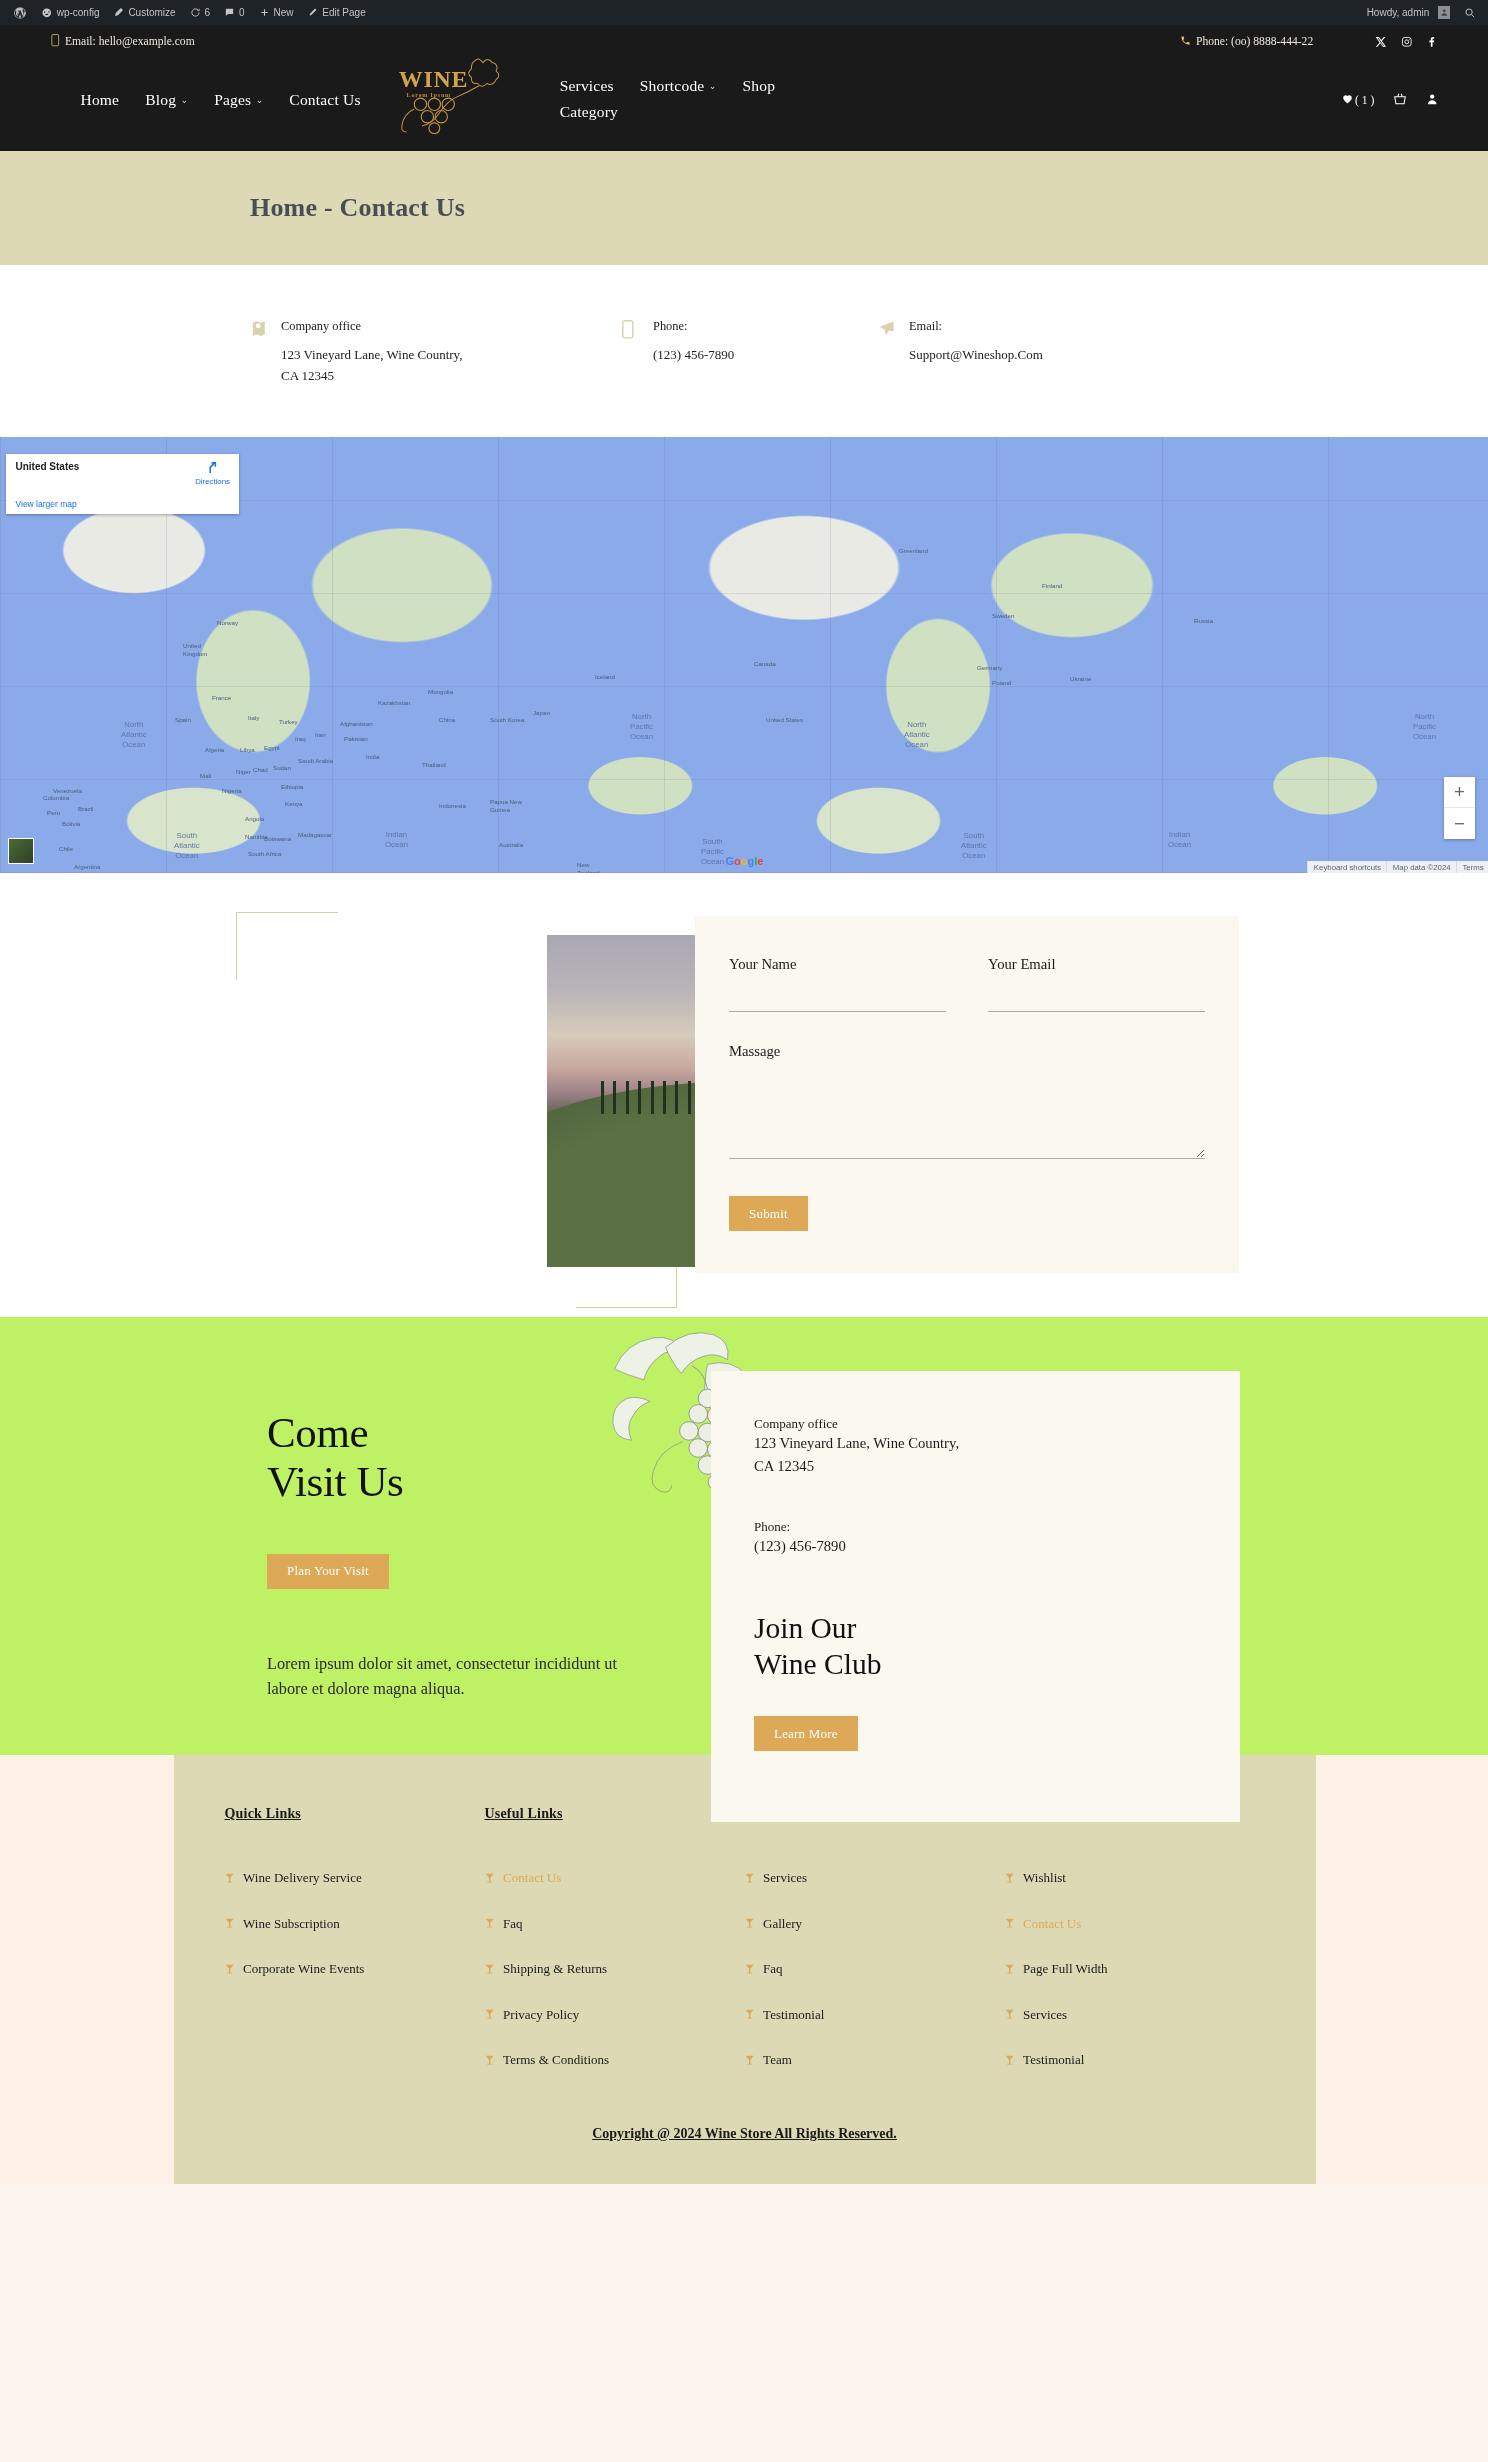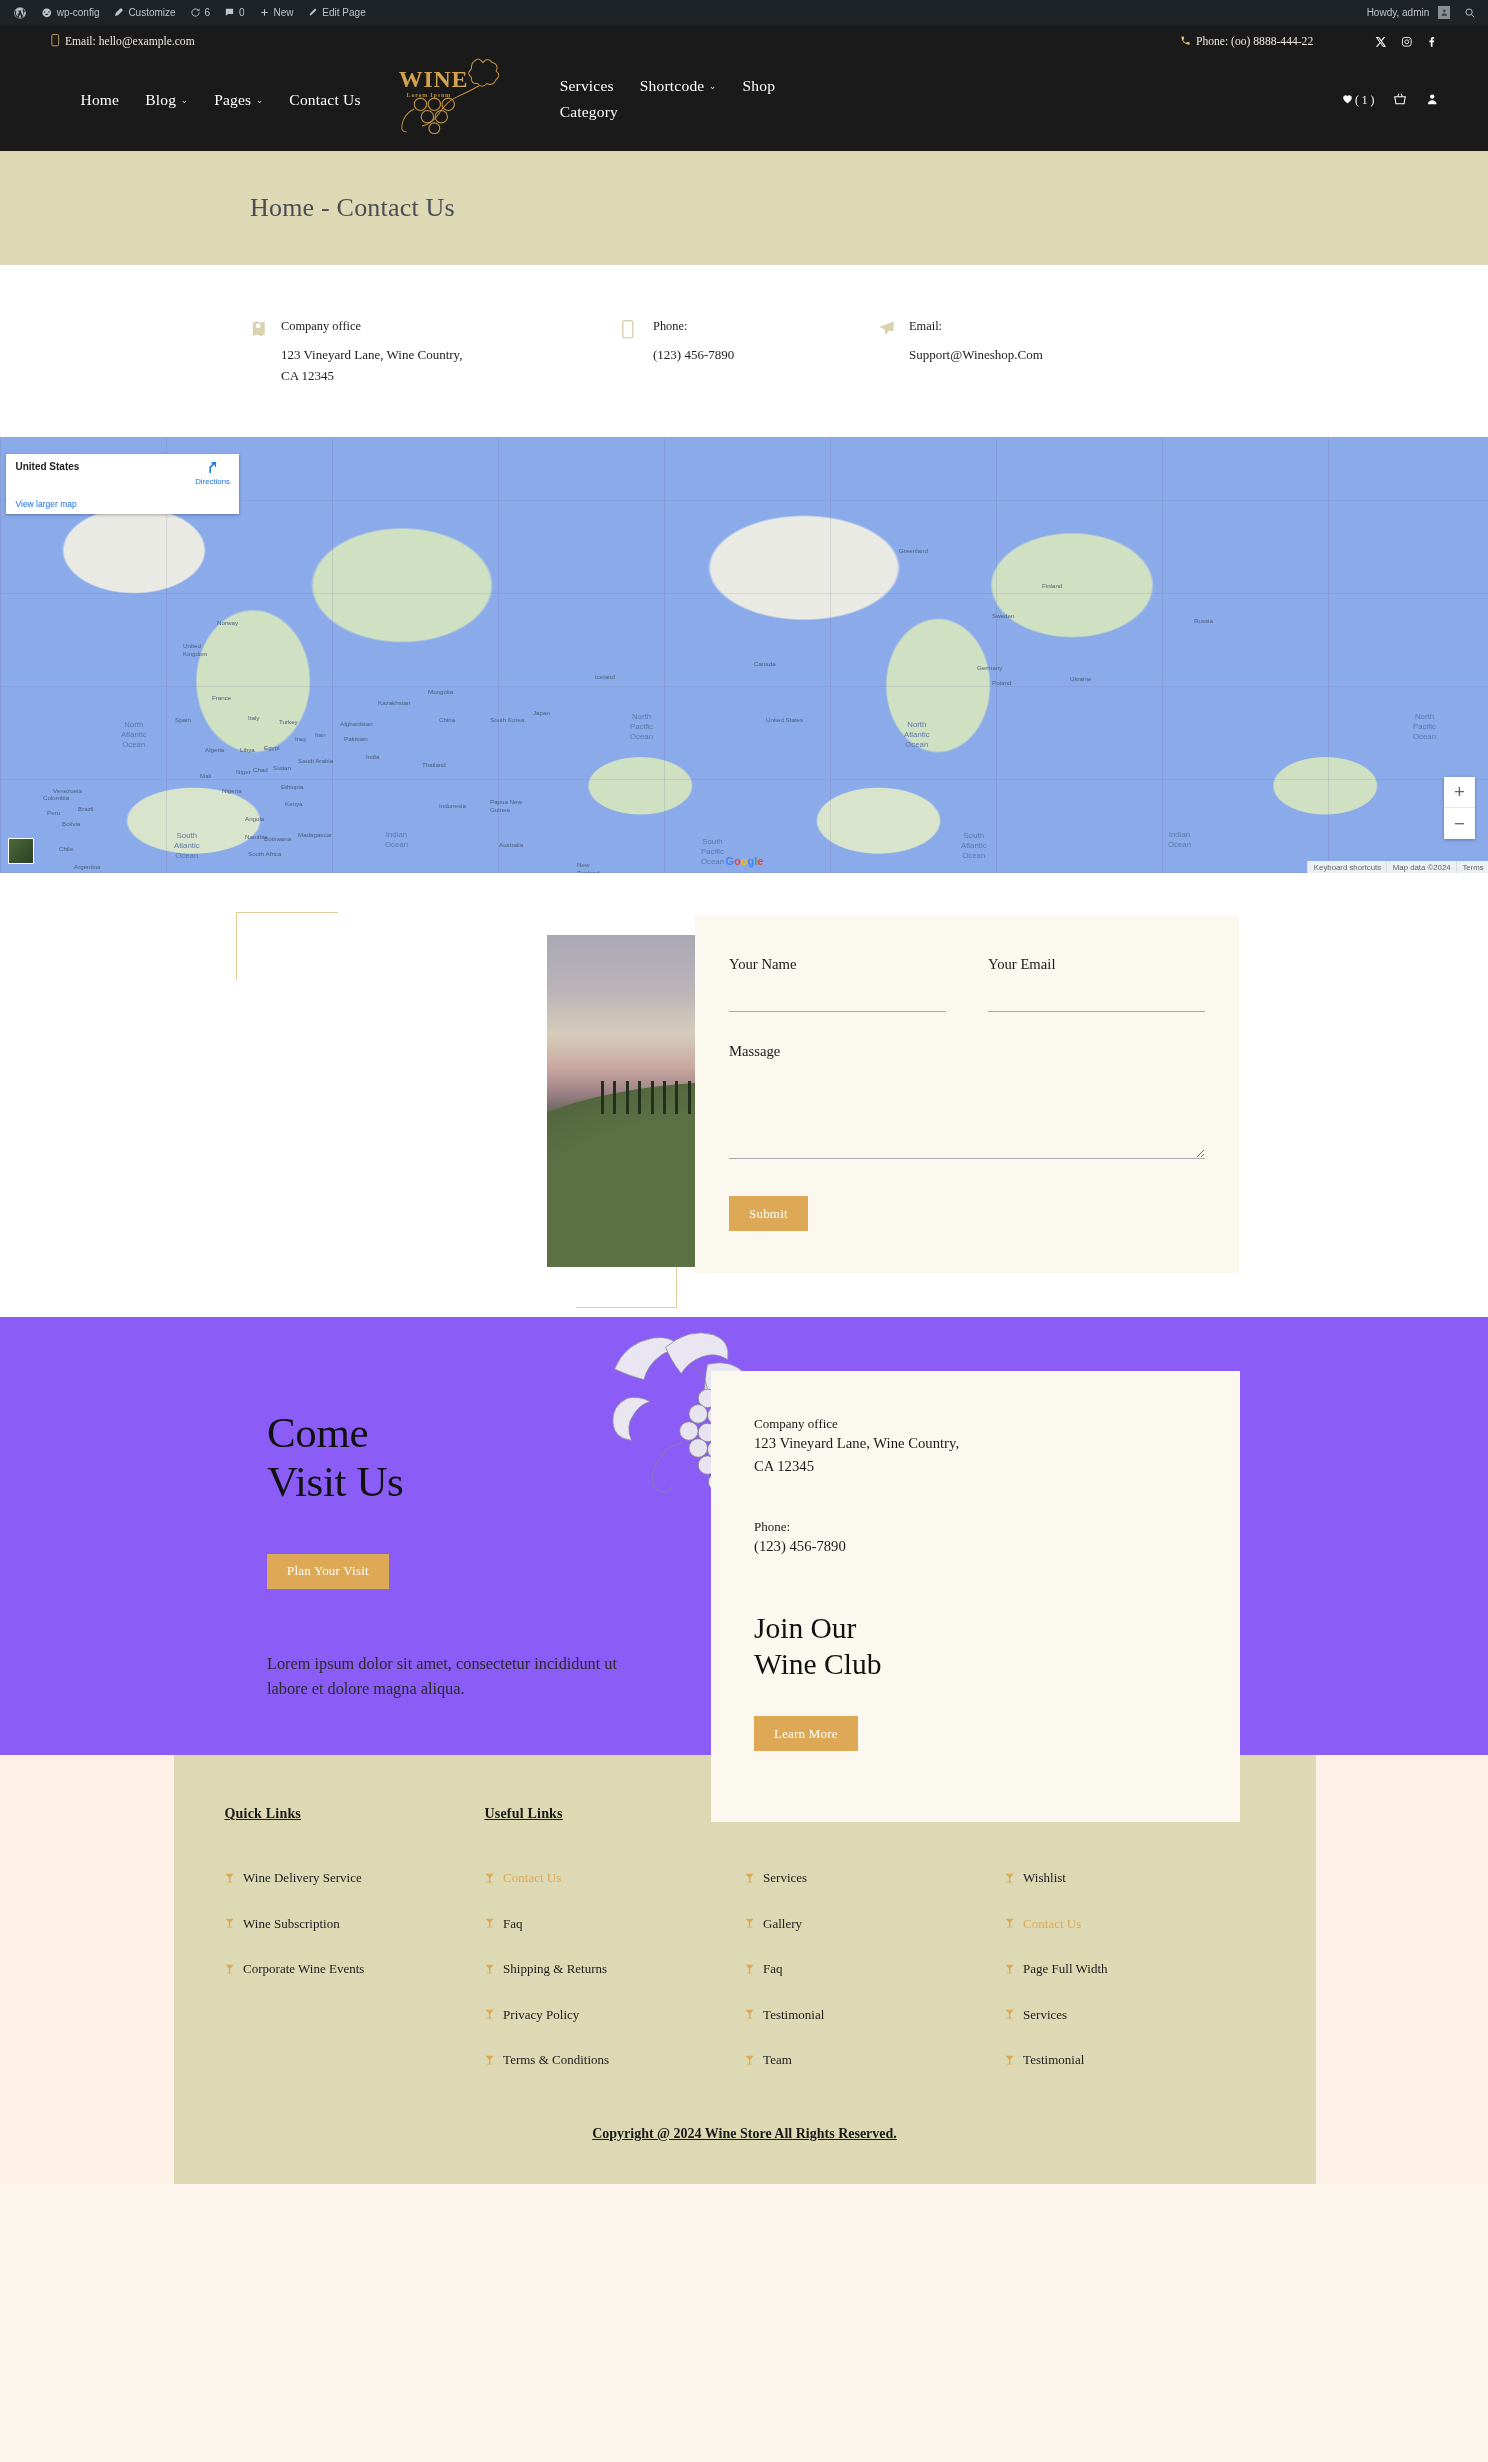--- a/index.html
+++ b/index.html
@@ -92,21 +92,21 @@
   
   .hero {
     background: #ddd9b4;
     height: 114px;
     display: flex;
     align-items: center;
     padding: 0 250px;
   }
   .hero h1 {
     font-size: 26px;
-    font-weight: 400;
+    font-weight: 700;
     color: #4a4d56;
     letter-spacing: 0.2px;
   }
 
   
   .infostrip {
     background: #fff;
     padding: 54px 0 51px 0;
     display: flex;
   }
@@ -274,21 +274,21 @@
     border: none;
     font-family: "Liberation Serif", serif;
     font-size: 13px;
     padding: 9.3px 20px;
     cursor: pointer;
     letter-spacing: 0.2px;
   }
   .submit-wrap { margin-top: 33px; }
 
   
-  .visitsec { background: #8b5cf6; padding: 23px 0 54px 0; position: relative; }
+  .visitsec { background: #bef264; padding: 23px 0 54px 0; position: relative; }
   .visitwrap { width: 989px; margin: 0 auto; position: relative; display: flex; }
   .visit-left { width: 434px; padding-top: 68px; padding-left: 17px; }
   .visit-left h2 {
     font-size: 43px; font-weight: 400; line-height: 1.14;
     letter-spacing: -0.4px; color: #111;
   }
   .visit-left .plan { margin-top: 48px; }
   .visit-left p {
     margin-top: 62px;
     font-size: 16.3px;

